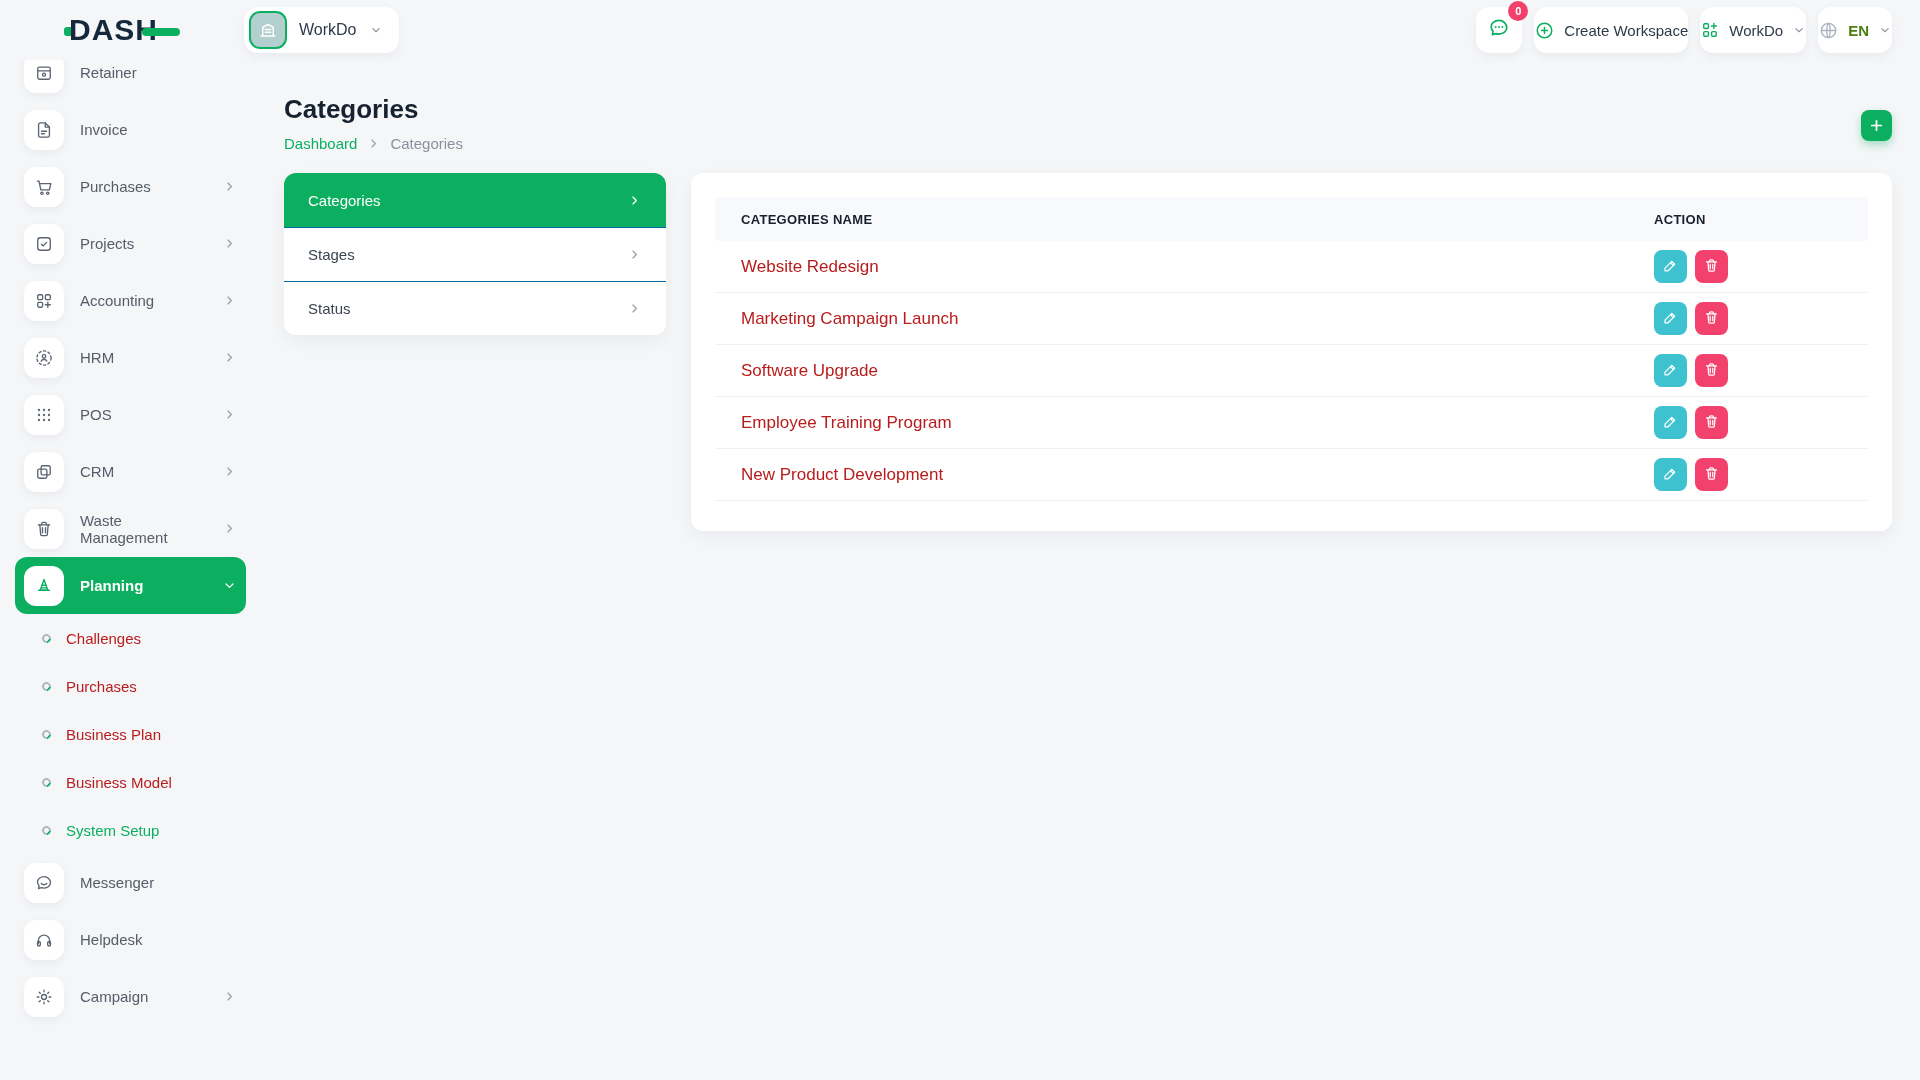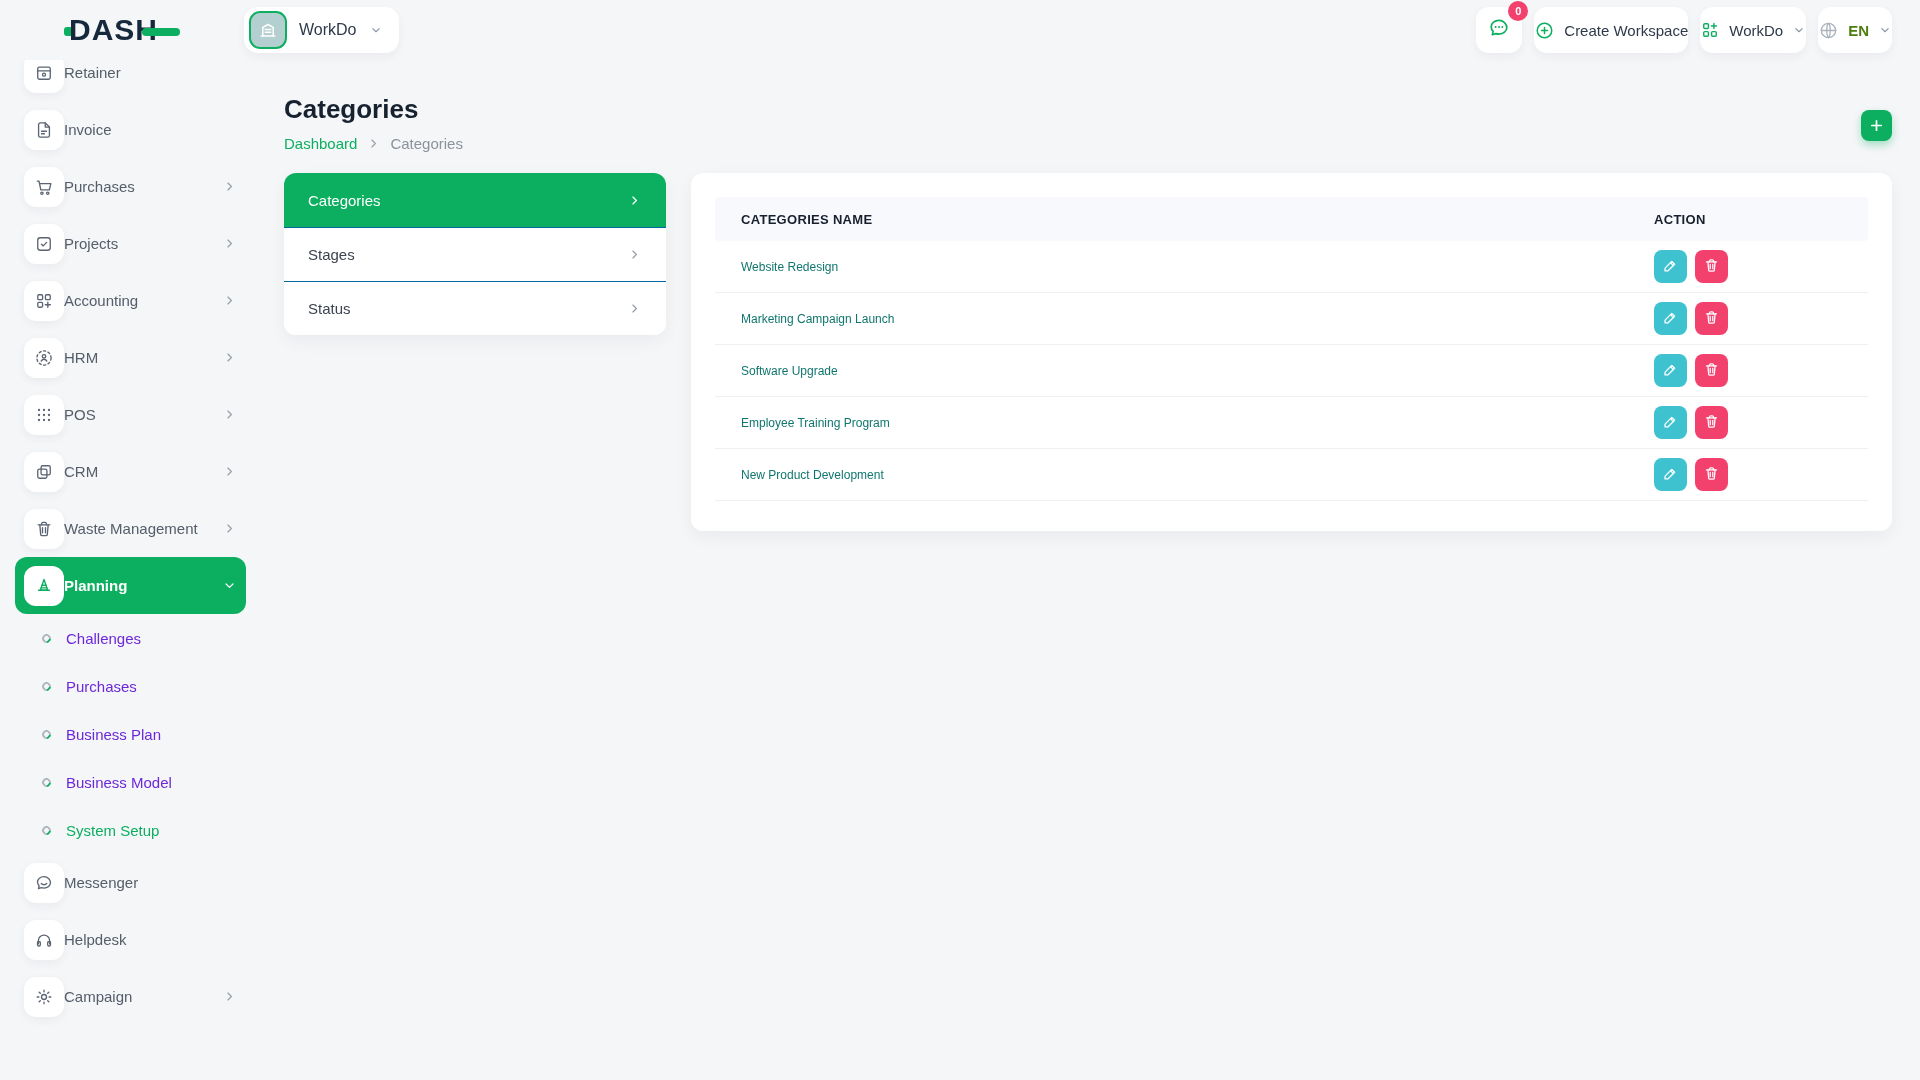--- a/index.html
+++ b/index.html
@@ -35,36 +35,36 @@
   .pill-btn { height:46px; background:#fff; border-radius:13px; display:flex; align-items:center;
     gap:9px; padding:0 0; box-shadow:0 4px 10px rgba(20,30,50,.05);
     font-size:15px; color:#2e3a49; cursor:pointer; white-space:nowrap; }
   .pill-btn .green-ic { color:#0caf60; display:flex; }
   .pill-btn .gray-ic { color:#aab3bd; display:flex; }
   .lang-code { color:#4d7c0f; font-weight:600; }
 
   
   .sidebar { position:absolute; top:60px; left:0; bottom:0; width:260px; overflow:hidden; }
   .side-list { margin-top:-16px; }
-  .side-item { display:flex; align-items:center; margin:0 14px 0 15px;
+  .side-item { display:flex; align-items:center; gap:16px; margin:0 14px 0 15px;
     padding:8px 9px; border-radius:12px; cursor:pointer; height:57px; }
   .side-icon-box { width:40px; height:40px; border-radius:12px; background:#fff; flex:0 0 40px;
     display:flex; align-items:center; justify-content:center; color:#5b6472;
     box-shadow:0 3px 8px rgba(30,45,70,.06); }
   .side-label { font-size:15px; color:#545d69; }
   .side-chev { margin-left:auto; color:#98a1ab; display:flex; }
   .side-item.active { background:#0caf60; }
   .side-item.active .side-label { color:#fff; font-weight:700; }
   .side-item.active .side-chev { color:#fff; }
   .side-item.active .side-icon-box { color:#0caf60; box-shadow:none; }
   .side-sub { display:flex; align-items:center; gap:15px; height:48px;
     padding-left:42px; cursor:pointer; }
   .donut { width:9px; height:9px; border-radius:50%; border:2px solid #aeb6bf;
     border-bottom-color:#0caf60; transform:rotate(-45deg); flex:0 0 9px; }
-  .side-sub-label { font-size:15px; color:#6d28d9; }
+  .side-sub-label { font-size:15px; color:#b91c1c; }
   .side-sub.active .side-sub-label { color:#0caf60; }
 
   
   .main { position:absolute; left:260px; top:60px; right:0; bottom:0; }
   .page-head { display:flex; align-items:flex-start; padding:34px 28px 0 24px; }
   .page-title { font-size:26px; font-weight:700; color:#16222f; }
   .breadcrumb { display:flex; align-items:center; gap:9px; margin-top:10px; font-size:15px; }
   .bc-link { color:#0caf60; cursor:pointer; }
   .bc-sep { color:#9aa3ad; display:flex; }
   .bc-current { color:#8a929c; }
@@ -84,21 +84,21 @@
 
   .table-card { flex:1; background:#fff; border-radius:12px; padding:24px 24px 28px;
     box-shadow:0 6px 18px rgba(16,24,40,.05); min-height:358px; }
   .thead { height:44px; background:#f8f9fc; display:flex; align-items:center;
     padding:0 26px; border-radius:4px; }
   .th { font-size:13px; font-weight:700; color:#17202e; letter-spacing:.3px; }
   .col-name { flex:1; }
   .col-action { width:188px; }
   .trow { height:52px; display:flex; align-items:center; padding:0 26px;
     border-bottom:1px solid #eef0f4; }
-  .td-name { flex:1; font-size:12px; color:#0f766e; }
+  .td-name { flex:1; font-size:17px; color:#b91c1c; }
   .td-action { width:188px; display:flex; gap:8px; }
   .act-btn { width:33px; height:33px; border-radius:8px; border:none; color:#fff;
     display:flex; align-items:center; justify-content:center; cursor:pointer; }
   .act-edit { background:#3ec2cf; }
   .act-del { background:#f2416c; }
 </style>
 </head>
 <body>
 
 <div class="topbar">

